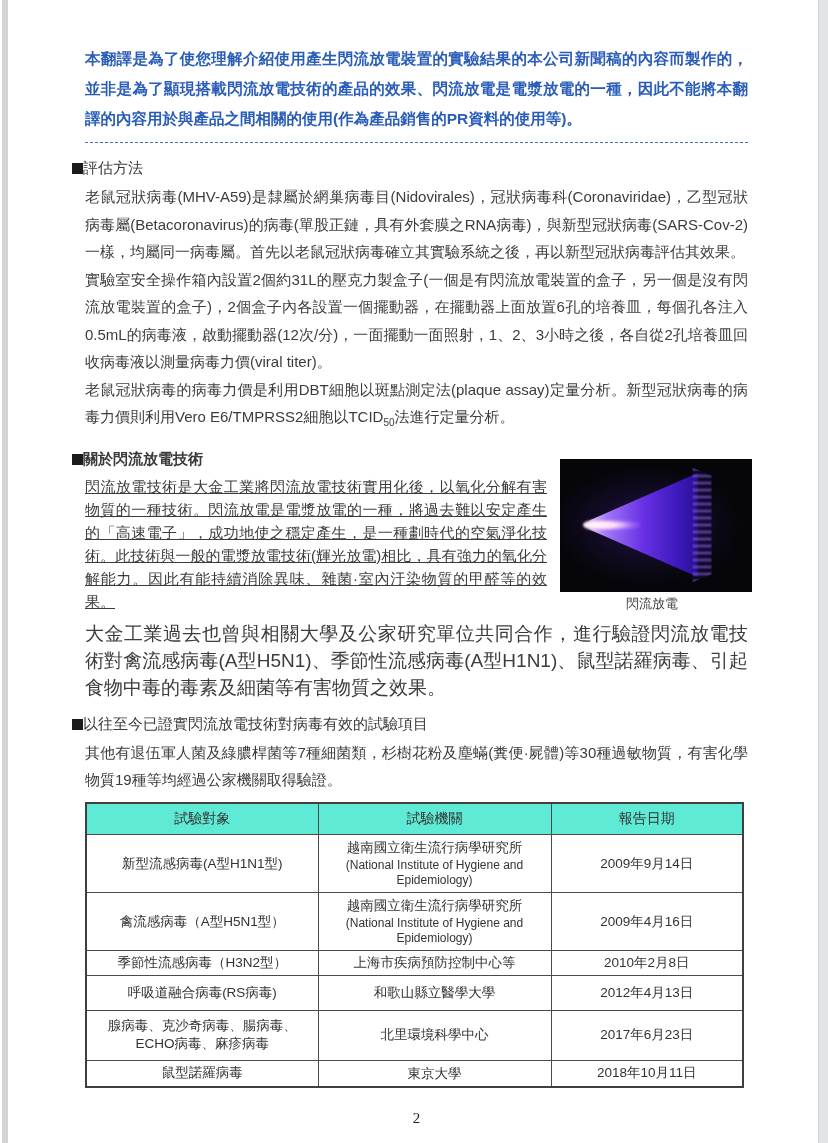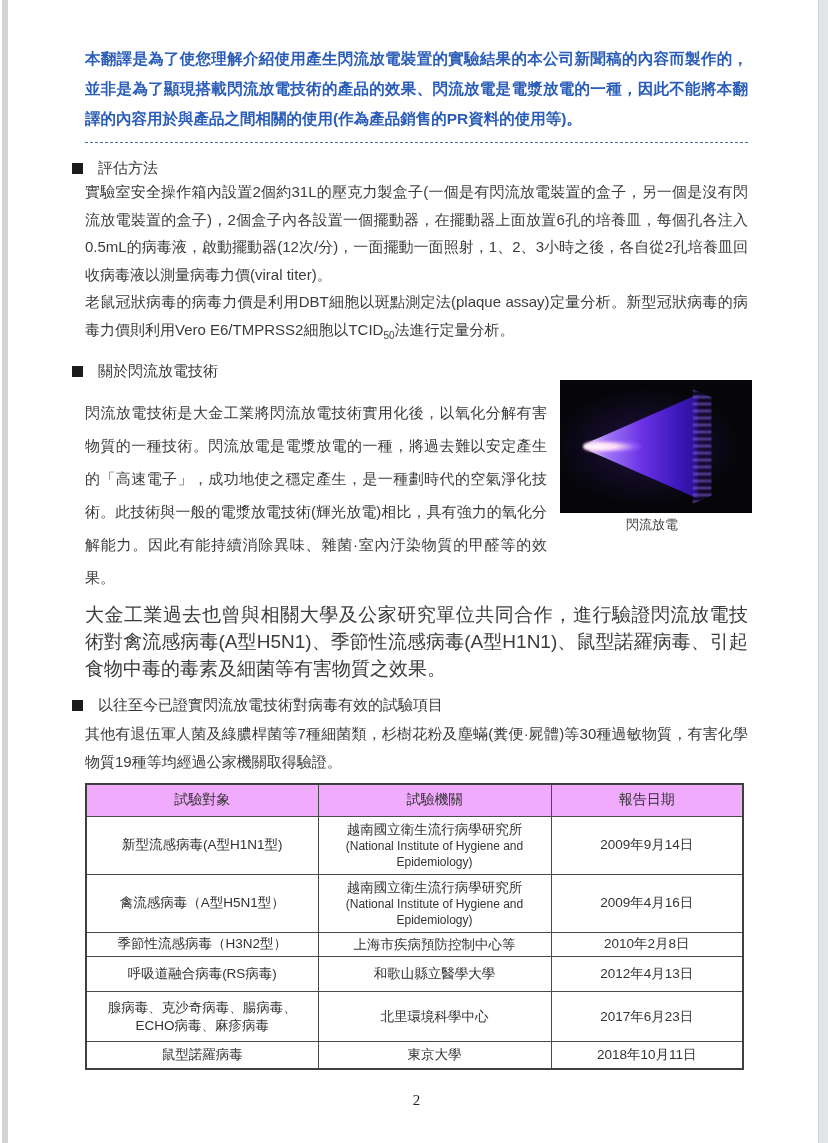--- a/index.html
+++ b/index.html
@@ -23,41 +23,41 @@
 
   
   .disclaimer {
     color: #2a5db8; font-weight: bold; font-size: 15.5px;
     line-height: 30px; text-align: justify; margin-bottom: 8px;
   }
   .dash-sep { border-top: 1px dashed #4d6ca8; height: 1px; }
 
   
   .sec-heading {
-    display: flex; align-items: center; gap: 15px;
+    display: flex; align-items: center; 
     margin-left: -13px; font-size: 15px; color: #3a3a3a; font-weight: normal;
   }
   .bullet { width: 11px; height: 11px; background: #1b1b1b; flex: none; }
   .sec1 { margin-top: 16px; }
-  .sec2 { margin-top: 13px; }
+  .sec2 { margin-top: 13px; font-weight: bold; }
   .sec3 { margin-top: 14px; }
 
   
   .body-p {
     font-size: 15px; line-height: 27.5px; text-align: justify;
     color: #3c3c3c; margin-top: 5px;
   }
   .body-p.cont { margin-top: 0; }
   sub.tcid { font-size: 10px; }
 
   
   .tech-wrap { position: relative; }
   .tech-p {
-    width: 462px; font-size: 15px; line-height: 33px;
-    text-align: justify; margin-top: 15px;
+    width: 462px; font-size: 15px; line-height: 23px;
+    text-align: justify; margin-top: 6px; text-decoration: underline;
   }
   .tech-p2 { font-size: 19px; line-height: 27px; text-align: justify; margin-top: 7px; }
   figure.plasma-fig { position: absolute; top: -16px; right: 4px; width: 184px; font-family: Liberation Serif, serif; }
   .plasma-box {
     width: 192px; height: 133px; background: #06060a;
     position: relative; overflow: hidden;
   }
   .plasma-glow {
     position: absolute; inset: 0;
     background: radial-gradient(ellipse at 45% 50%, rgba(90,40,200,0.30), transparent 62%);
@@ -88,21 +88,21 @@
     border-collapse: collapse; width: 657px; margin-top: 8px;
     border: 2px solid #3f3f3f; table-layout: fixed;
   }
   table.tests th, table.tests td {
     border: 1px solid #4a4a4a; text-align: center; vertical-align: middle;
     padding: 2px 6px;
   }
   table.tests col.c1 { width: 232px; }
   table.tests col.c2 { width: 233px; }
   table.tests col.c3 { width: 192px; }
-  table.tests thead tr { height: 32px; background: #f0abfc; }
+  table.tests thead tr { height: 32px; background: #5eead4; }
   table.tests th { font-weight: normal; font-size: 14px; color: #333; }
   table.tests td { font-size: 13.5px; color: #333; }
   table.tests .org-en { font-size: 12px; line-height: 1.3; }
   table.tests .org-zh { line-height: 1.45; }
   tbody tr:nth-child(1) { height: 58px; }
   tbody tr:nth-child(2) { height: 58px; }
   tbody tr:nth-child(3) { height: 19px; }
   tbody tr:nth-child(4) { height: 35px; }
   tbody tr:nth-child(5) { height: 50px; }
   tbody tr:nth-child(6) { height: 27px; }
@@ -120,20 +120,21 @@
 
 <div class="page-content">
 
   <p class="disclaimer">本翻譯是為了使您理解介紹使用產生閃流放電裝置的實驗結果的本公司新聞稿的內容而製作的，並非是為了顯現搭載閃流放電技術的產品的效果、閃流放電是電漿放電的一種，因此不能將本翻譯的內容用於與產品之間相關的使用(作為產品銷售的PR資料的使用等)。</p>
   <div class="dash-sep"></div>
 
   <div class="sec-heading sec1">
     <span class="bullet"></span>
     <span>評估方法</span>
   </div>
+  <p class="body-p">老鼠冠狀病毒(MHV-A59)是隸屬於網巢病毒目(Nidovirales)，冠狀病毒科(Coronaviridae)，乙型冠狀病毒屬(Betacoronavirus)的病毒(單股正鏈，具有外套膜之RNA病毒)，與新型冠狀病毒(SARS-Cov-2)一樣，均屬同一病毒屬。首先以老鼠冠狀病毒確立其實驗系統之後，再以新型冠狀病毒評估其效果。</p>
   <p class="body-p cont">實驗室安全操作箱內設置2個約31L的壓克力製盒子(一個是有閃流放電裝置的盒子，另一個是沒有閃流放電裝置的盒子)，2個盒子內各設置一個擺動器，在擺動器上面放置6孔的培養皿，每個孔各注入0.5mL的病毒液，啟動擺動器(12次/分)，一面擺動一面照射，1、2、3小時之後，各自從2孔培養皿回收病毒液以測量病毒力價(viral titer)。</p>
   <p class="body-p cont"><span>老鼠冠狀病毒的病毒力價是利用DBT細胞以斑點測定法(plaque assay)定量分析。新型冠狀病毒的病毒力價則利用Vero E6/TMPRSS2細胞以TCID</span><sub class="tcid">50</sub><span>法進行定量分析。</span></p>
 
   <div class="sec-heading sec2">
     <span class="bullet"></span>
     <span>關於閃流放電技術</span>
   </div>
   <div class="tech-wrap">
     <p class="tech-p">閃流放電技術是大金工業將閃流放電技術實用化後，以氧化分解有害物質的一種技術。閃流放電是電漿放電的一種，將過去難以安定產生的「高速電子」，成功地使之穩定產生，是一種劃時代的空氣淨化技術。此技術與一般的電漿放電技術(輝光放電)相比，具有強力的氧化分解能力。因此有能持續消除異味、雜菌·室內汙染物質的甲醛等的效果。</p>
     <figure class="plasma-fig">

